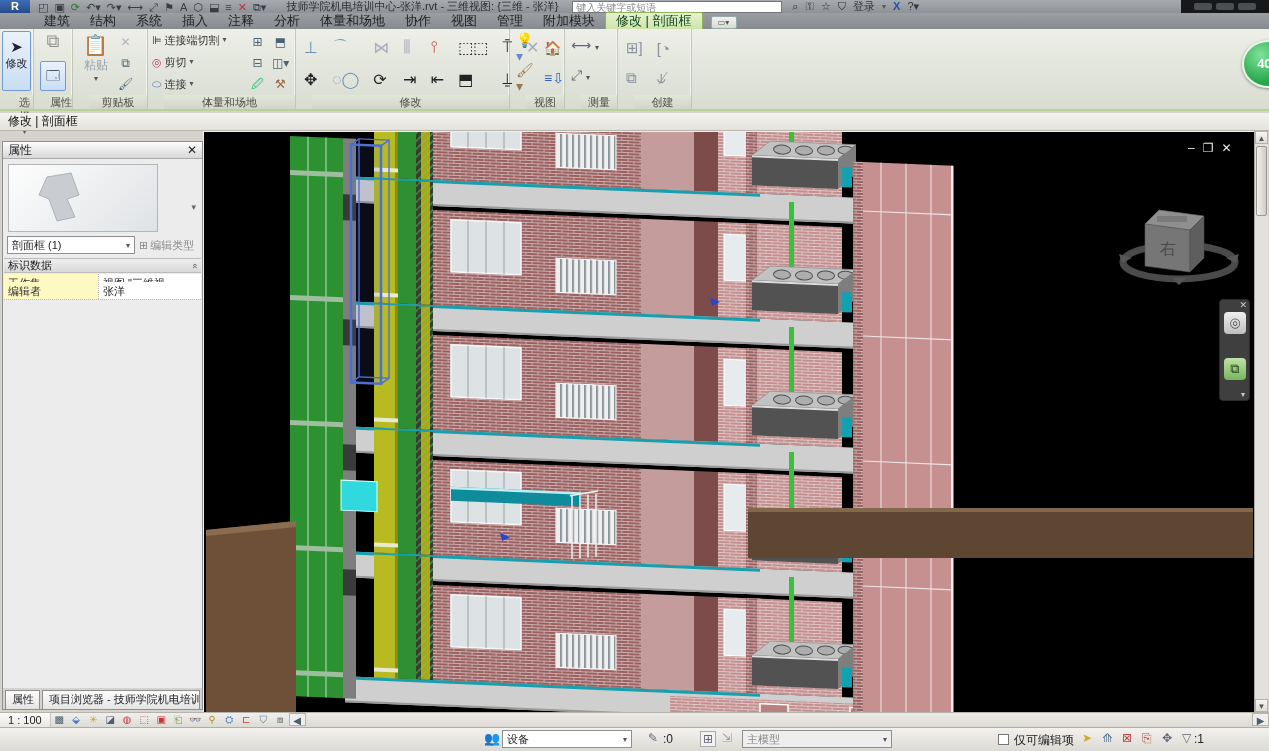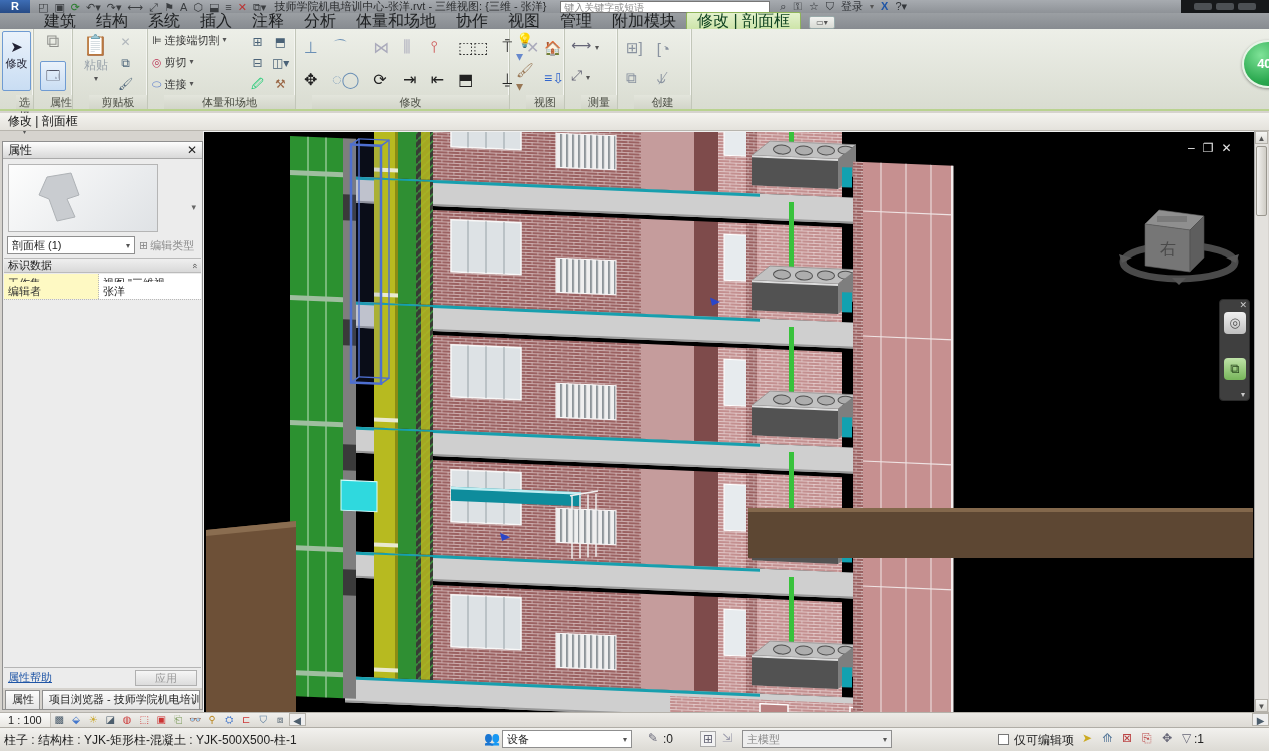--- a/index.html
+++ b/index.html
@@ -4,28 +4,28 @@
 <style>
   *{margin:0;padding:0;box-sizing:border-box}
   html,body{width:1269px;height:751px;overflow:hidden}
   body{font-family:"Liberation Sans","DejaVu Sans",sans-serif;font-size:12px;color:#222;background:#d6d3ce;position:relative}
   .abs{position:absolute}
   
   .titlebar{left:0;top:0;width:1269px;height:13px;background:linear-gradient(#a7abb0,#8e9297);overflow:hidden;display:flex;align-items:flex-end}
   .applogo{width:30px;height:13px;background:linear-gradient(#3d6db5,#274b86);color:#fff;font-weight:bold;font-size:11px;text-align:center;line-height:13px}
   .qat{display:flex;align-items:flex-end;height:13px;gap:6px;padding:0 8px;color:#3a3d40;font-size:11px}
   .qat span{line-height:12px}
-  .doc-title{color:#2c2e30;font-size:11px;line-height:13px;white-space:nowrap;margin-left:0}
+  .doc-title{color:#2c2e30;font-size:11px;line-height:13px;white-space:nowrap;margin-left:12px}
   .searchbox{width:210px;height:12px;background:#fff;border:1px solid #777;font-size:10px;color:#8a8a8a;padding:0 3px;line-height:11px;margin-left:14px}
   .ic-row{display:flex;gap:7px;margin-left:10px;color:#33363a;font-size:11px;line-height:13px}
   .winbtns{position:absolute;right:0;top:0;width:88px;height:13px;background:#16181a;display:flex;gap:4px;align-items:center;justify-content:center}
   .winbtns i{width:18px;height:7px;background:#4c5054;border-radius:2px}
   
   .tabrow{left:0;top:13px;width:1269px;height:16px;background:linear-gradient(#9b9fa3,#878b90);display:flex;align-items:flex-end;padding-left:34px}
-  .rtab{padding:1px 10px;font-size:16px;color:#1e2022;line-height:14px;white-space:nowrap}
+  .rtab{padding:1px 10px;font-size:13px;color:#1e2022;line-height:14px;white-space:nowrap}
   .rtab.ctx{background:linear-gradient(#e4f2cd,#cde4a9);border:1px solid #8fb35a;border-bottom:none;color:#142;border-radius:2px 2px 0 0}
   .collapse-btn{margin-left:8px;width:26px;height:13px;background:linear-gradient(#f2f3f0,#d8dad4);border:1px solid #9aa;border-radius:2px;font-size:8px;color:#555;text-align:center;line-height:12px}
   
   .ribbon{left:0;top:29px;width:1269px;height:82px;background:linear-gradient(#edefe8,#d9dcd1);border-bottom:2px solid #b9d290}
   .panel{position:absolute;top:0;height:80px;border-right:1px solid #c2c6b9;box-shadow:inset -1px 0 0 #f4f5f1}
   .plabel{position:absolute;left:16px;right:0;bottom:0;height:14px;font-size:11px;color:#4c4f45;text-align:center;line-height:14px;background:linear-gradient(#e3e5dc,#d2d5c9)}
   .bigbtn{position:absolute;border:1px solid #6f9bd2;background:linear-gradient(#eaf2fb,#c9ddf3);border-radius:2px;text-align:center;font-size:11px;color:#223}
   .gbtn{display:flex;align-items:center;gap:3px;font-size:11px;color:#333;line-height:14px;white-space:nowrap}
   .caret{font-size:8px;color:#555}
   .icongrid{display:grid;grid-auto-flow:column;gap:3px 6px;align-items:center}
@@ -429,21 +429,20 @@
   <span class="vcb-ico" style="color:#47c">⛭</span>
   <span class="vcb-ico" style="color:#c33">⊏</span>
   <span class="vcb-ico" style="color:#579">⛉</span>
   <span class="vcb-ico">⧈</span>
   <span class="vcb-ico" style="border:1px solid #b5b2ab;background:#eee">◀</span>
   <div class="hscroll-track"></div>
   <span class="vcb-ico" style="border:1px solid #b5b2ab;background:#eee">▶</span>
 </div>
 
 <div class="abs statusbar">
-  <div class="abs" style="left:4px;top:4px;white-space:nowrap">柱子 : 结构柱 : YJK-矩形柱-混凝土 : YJK-500X500-柱-1</div>
   <span class="abs" style="left:484px;top:3px;color:#2a7;font-size:13px">👥</span>
   <div class="abs sb-sel" style="left:502px;top:2px;width:130px">
     <span>设备</span>
       <span class="caret">▾</span>
   </div>
   <span class="abs" style="left:648px;top:3px;color:#667">✎</span>
   <span class="abs" style="left:663px;top:4px">:0</span>
   <span class="abs" style="left:700px;top:3px;color:#667;border:1px solid #aaa;background:#f2f2f2;padding:0 2px">⊞</span>
   <span class="abs" style="left:722px;top:3px;color:#99a">⇲</span>
   <div class="abs sb-sel" style="left:742px;top:2px;width:150px;background:#eee;color:#888">
@@ -485,21 +484,17 @@
     <span style="transform:rotate(90deg);display:inline-block;font-size:9px;color:#555">«</span>
   </div>
   <div class="prow" style="top:132px">
     <div class="lab">工作集</div>
     <div class="val">视图 "三维视...</div>
   </div>
   <div class="prow" style="top:140px">
     <div class="lab">编辑者</div>
     <div class="val">张洋</div>
   </div>
-  <div class="pal-foot">
-    <span class="help-link">属性帮助</span>
-    <span class="applybtn">应用</span>
-  </div>
   <div class="pal-tabs">
     <span class="ptab">属性</span>
     <span class="ptab" style="max-width:158px">项目浏览器 - 技师学院机电培训...</span>
   </div>
 </div>
 
 </body></html>

